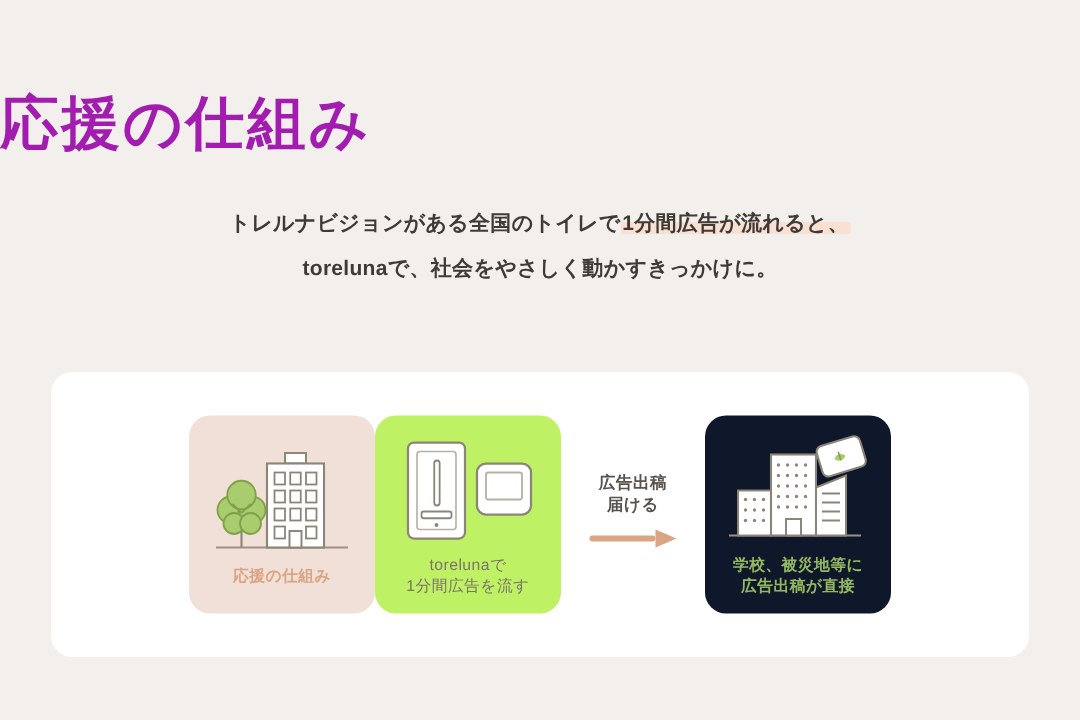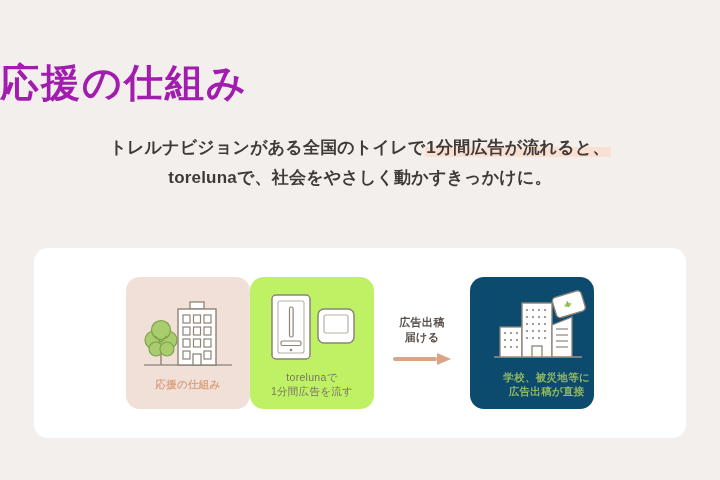--- a/index.html
+++ b/index.html
@@ -24,21 +24,21 @@
     letter-spacing: 2px;
     padding-top: 34px;
     line-height: 1.2;
   }
 
   
   .copy {
     margin-top: 18px;
     text-align: center;
     color: #3f3a36;
-    font-size: 17px;
+    font-size: 14px;
     font-weight: bold;
     line-height: 30px;
     letter-spacing: 0.2px;
   }
   .copy .line { white-space: nowrap; }
   .hl {
     background: linear-gradient(to top, #fadfd3 0%, #fadfd3 52%, rgba(250,223,211,0) 52%);
     padding: 0 1px;
   }
 
@@ -63,21 +63,21 @@
     border-radius: 14px;
     display: flex;
     flex-direction: column;
     align-items: center;
     justify-content: center;
     box-sizing: border-box;
     padding: 8px 4px 10px;
   }
   .step-1 { background: #f0e0d7; }
   .step-2 { background: #bef264; }
-  .step-3 { background: #0c4a6e; align-items: flex-end; }
+  .step-3 { background: #0f172a; }
 
   .art {
     height: 76px;
     display: flex;
     align-items: flex-end;
     justify-content: center;
   }
 
   .step-label {
     margin-top: 7px;

